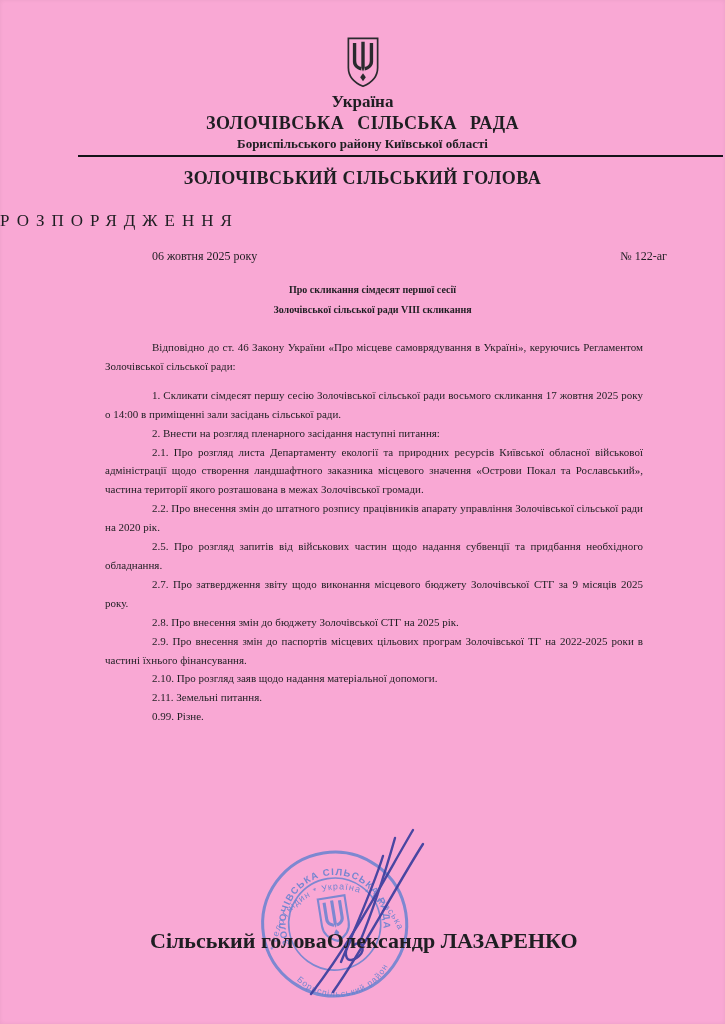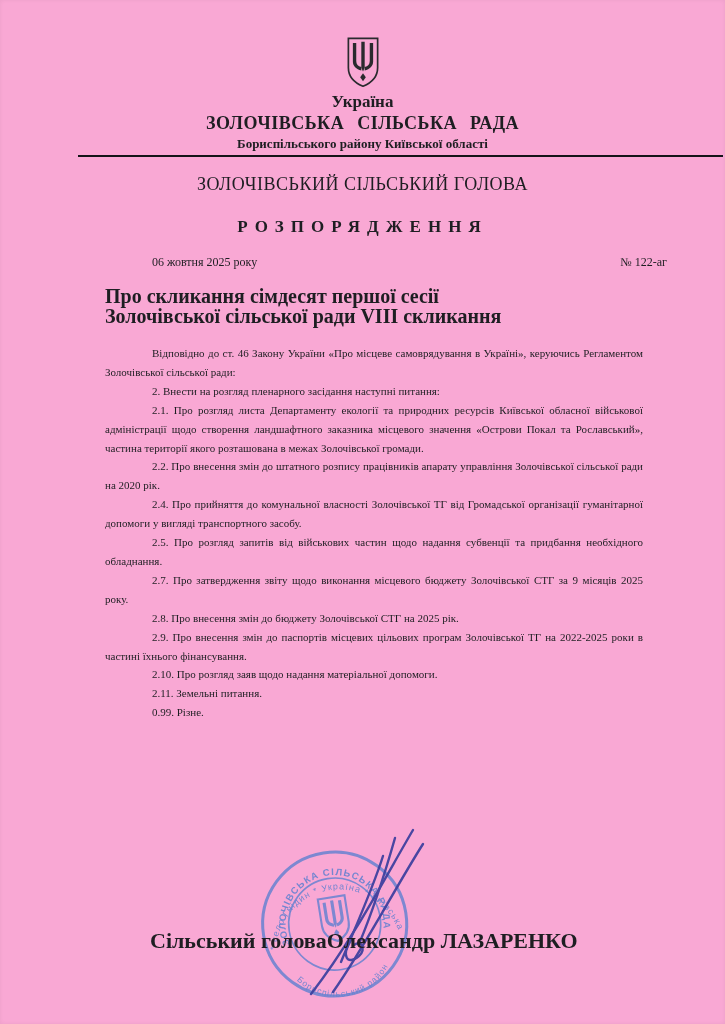--- a/index.html
+++ b/index.html
@@ -12,24 +12,24 @@
     position:relative;width:725px;height:1024px;
     background:#f9a8d4;color:#1e1e22;overflow:hidden;
     box-shadow:inset 0 0 4px rgba(0,0,0,.06);
   }
   .hdr{position:relative;text-align:center;padding-top:36px;}
   .emblem{display:block;margin:0 auto;}
   .country{font-weight:bold;font-size:17px;line-height:20px;margin-top:4px;}
   .council{font-weight:bold;font-size:18px;line-height:22px;word-spacing:8px;letter-spacing:.5px;}
   .district{font-weight:bold;font-size:13px;line-height:20px;}
   .rule{height:2px;background:#141418;margin:1px 2px 0 78px;}
-  .authority{font-weight:normal;font-size:18px;line-height:22px;margin-top:16px;letter-spacing:.5px;}
-  .doctype{font-weight:bold;font-size:17px;letter-spacing:7px;text-align:center;margin-top:22px;}
+  .authority{font-weight:bold;font-size:18px;line-height:22px;margin-top:10px;letter-spacing:.5px;}
+  .doctype{font-weight:normal;font-size:17px;letter-spacing:7px;text-align:left;margin-top:22px;}
   .meta{display:flex;justify-content:space-between;margin:18px 58px 0 152px;font-size:12px;}
-  .subject{margin:16px 85px 12px 105px;font-weight:bold;font-size:20px;line-height:20px;}
+  .subject{margin:16px 85px 12px 105px;font-weight:bold;font-size:10px;line-height:20px;text-align:center;}
   .bodytext{margin:18px 82px 0 105px;width:538px;}
   .bodytext p{
     margin:0;font-size:11px;line-height:18.9px;
     text-align:justify;text-indent:47px;
   }
   .bodytext p.gap{margin-top:10px;}
   .signrow{
     position:absolute;left:150px;right:62px;top:928px;
     display:flex;
     font-weight:bold;font-size:22px;
@@ -66,24 +66,24 @@
     <span>№ 122-аг</span>
   </div>
 
   <div class="subject">
     <div>Про скликання сімдесят першої сесії</div>
     <div>Золочівської сільської ради VIII скликання</div>
   </div>
 
   <div class="bodytext">
     <p>Відповідно до ст. 46 Закону України «Про місцеве самоврядування в Україні», керуючись Регламентом Золочівської сільської ради:</p>
+    <p class="gap">1. Скликати сімдесят першу сесію Золочівської сільської ради восьмого скликання 17 жовтня 2025 року о 14:00 в приміщенні зали засідань сільської ради.</p>
     <p>2. Внести на розгляд пленарного засідання наступні питання:</p>
     <p>2.1. Про розгляд листа Департаменту екології та природних ресурсів Київської обласної військової адміністрації щодо створення ландшафтного заказника місцевого значення «Острови Покал та Рославський», частина території якого розташована в межах Золочівської громади.</p>
     <p>2.2. Про внесення змін до штатного розпису працівників апарату управління Золочівської сільської ради на 2020 рік.</p>
-    <p>2.4. Про прийняття до комунальної власності Золочівської ТГ від Громадської організації гуманітарної допомоги у вигляді транспортного засобу.</p>
     <p>2.5. Про розгляд запитів від військових частин щодо надання субвенції та придбання необхідного обладнання.</p>
     <p>2.7. Про затвердження звіту щодо виконання місцевого бюджету Золочівської СТГ за 9 місяців 2025 року.</p>
     <p>2.8. Про внесення змін до бюджету Золочівської СТГ на 2025 рік.</p>
     <p>2.9. Про внесення змін до паспортів місцевих цільових програм Золочівської ТГ на 2022-2025 роки в частині їхнього фінансування.</p>
     <p>2.10. Про розгляд заяв щодо надання матеріальної допомоги.</p>
     <p>2.11. Земельні питання.</p>
     <p>0.99. Різне.</p>
   </div>
 
   <div class="stamp-wrap">

